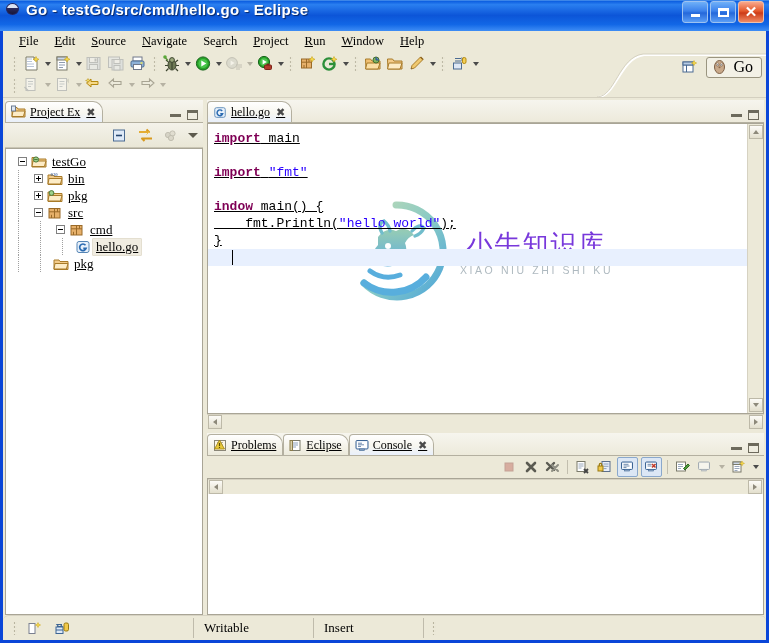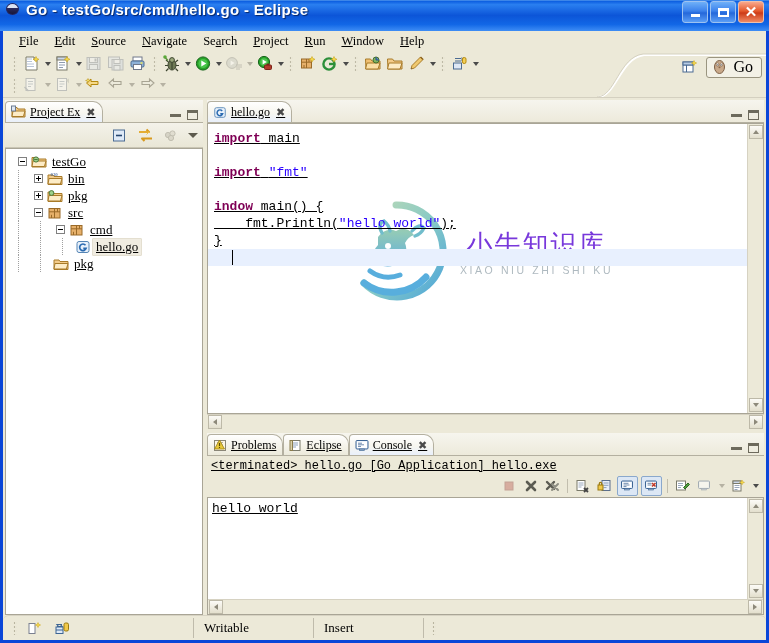--- a/index.html
+++ b/index.html
@@ -838,21 +838,20 @@
               </svg>
               <span>Console</span>
               <span class="closex">✖</span>
             </div>
             <div class="view-ctrl">
               <div class="ctrl-min"></div>
               <div class="ctrl-max"></div>
             </div>
           </div>
 
-          <div class="console-head">&lt;terminated&gt; hello.go [Go Application] hello.exe</div>
 
           <div class="console-tools">
             <div class="ctbtn">
               <svg width="14" height="14" viewBox="0 0 14 14" opacity=".4">
                   <rect x="3" y="3" width="8" height="8" fill="#b9544c" stroke="#8a3a34"></rect>
                 </svg>
             </div>
             <div class="ctbtn">
               <svg width="14" height="14" viewBox="0 0 14 14">
                   <path d="M3 3l8 8M11 3l-8 8" stroke="#5b5b52" stroke-width="2.6" stroke-linecap="round"></path>
@@ -922,32 +921,20 @@
                   <path d="M3.5 6.5h5M3.5 8.5h5M3.5 10.5h3" stroke="#9aa8bc"></path>
                   <path d="M11 1l.8 1.7 1.7.7-1.7.7-.8 1.7-.8-1.7-1.7-.7 1.7-.7z" fill="#f5d84a" stroke="#c9a520" stroke-width=".5"></path>
                 </svg>
             </div>
             <div class="arrow-dn">
                 <i></i>
               </div>
           </div>
 
           <div class="console-body">
-            <div class="console-inner">
-              <div class="console-text">hello world</div>
-              <div class="vscroll">
-                <div class="sbtn">
-                    <div class="sarrow-up"></div>
-                  </div>
-                <div style="flex:1"></div>
-                <div class="sbtn">
-                    <div class="sarrow-dn"></div>
-                  </div>
-              </div>
-            </div>
             <div class="hscroll">
               <div class="sbtn">
                   <div class="sarrow-lf"></div>
                 </div>
               <div class="sbtn">
                   <div class="sarrow-rt"></div>
                 </div>
             </div>
           </div>
         </div>

